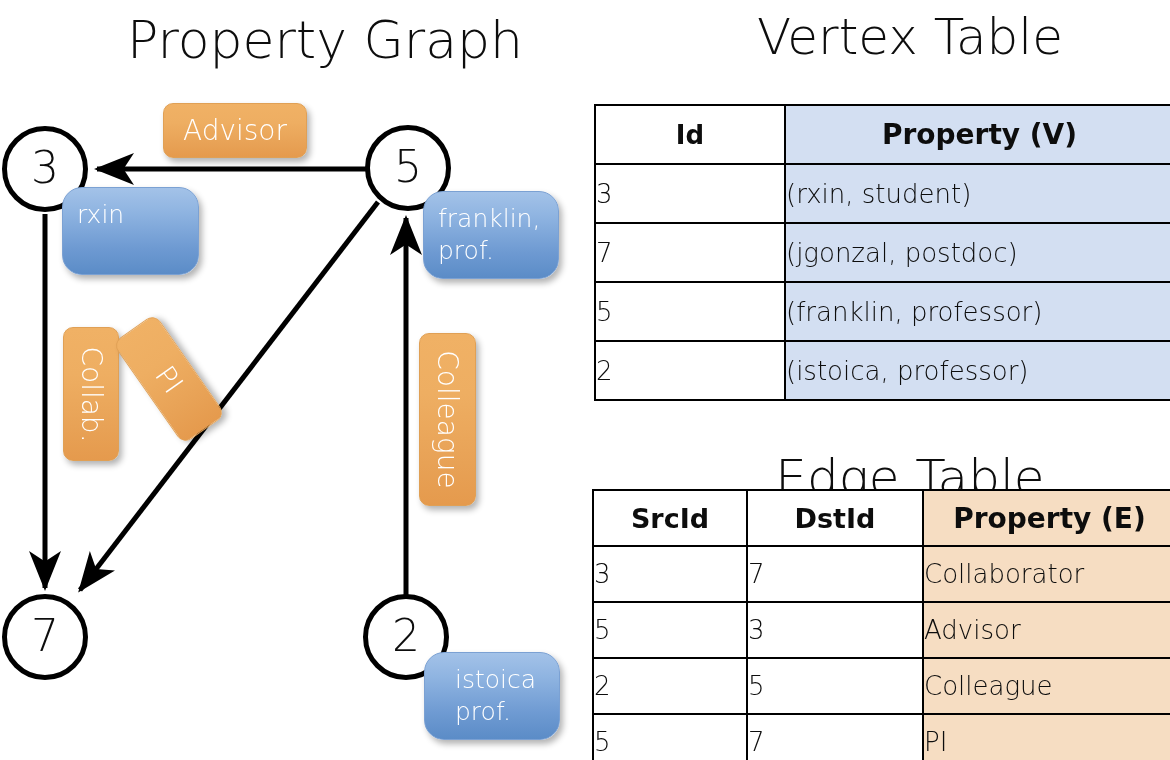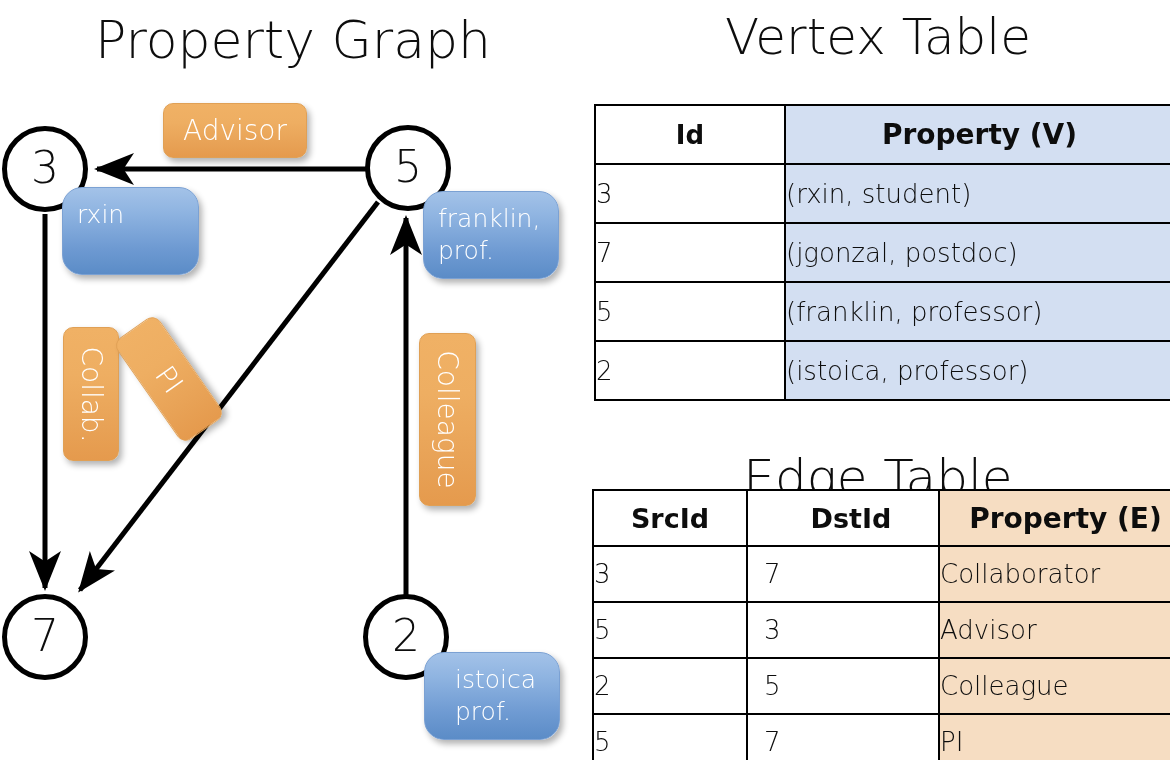--- a/index.html
+++ b/index.html
@@ -17,20 +17,21 @@
   }
 
   
   .title {
     position: absolute;
     font-family: "DejaVu Sans", sans-serif;
     font-weight: 300;
     color: #0d0d0d;
     white-space: nowrap;
     letter-spacing: 0px;
+    padding-left: 32px;
   }
   #title-property-graph {
     left: 0px; top: 10px; width: 586px;
     text-align: center;
     font-size: 52px;
   }
   #title-vertex-table {
     left: 586px; top: 8px; width: 584px;
     text-align: center;
     font-size: 50px;
@@ -170,21 +171,21 @@
   #vertex-table .col-id { width: 188px; background: #ffffff; }
   #vertex-table .col-prop { width: 387px; background: #d3dff2; }
   #vertex-table th.col-prop { font-size: 28px; }
 
   #edge-table {
     left: 592px; top: 489px;
     width: 577px;
   }
   #edge-table th, #edge-table td { height: 54px; font-size: 26px; }
   #edge-table .col-src { width: 152px; background: #ffffff; }
-  #edge-table .col-dst { width: 174px; background: #ffffff; padding-left: 16px; }
+  #edge-table .col-dst { width: 174px; background: #ffffff; }
   #edge-table .col-prop { width: 251px; background: #f6ddc2; }
   #edge-table th.col-prop { font-size: 28px; }
   #edge-table th.col-src, #edge-table th.col-dst { font-size: 27px; }
 </style>
 </head>
 <body>
 
 <div class="title" id="title-property-graph">Property Graph</div>
 
 <div class="title" id="title-vertex-table">Vertex Table</div>

